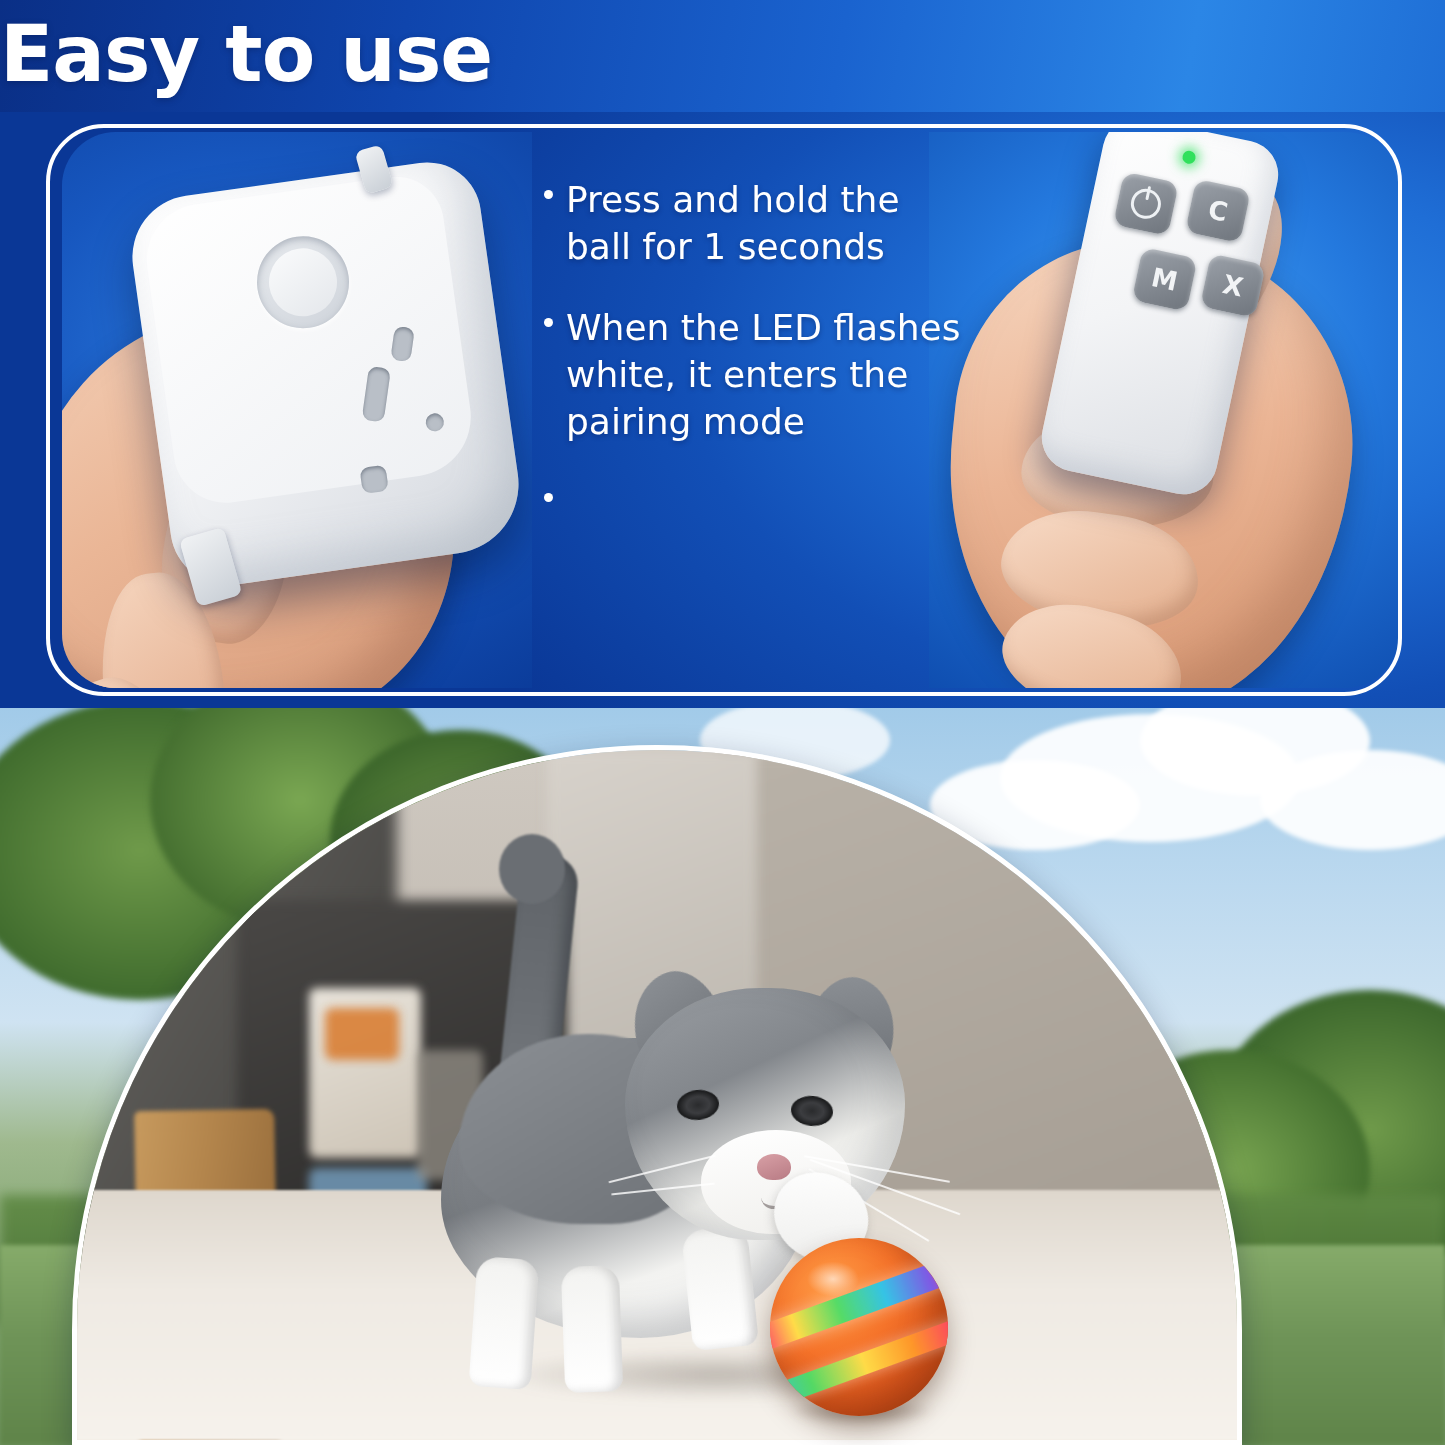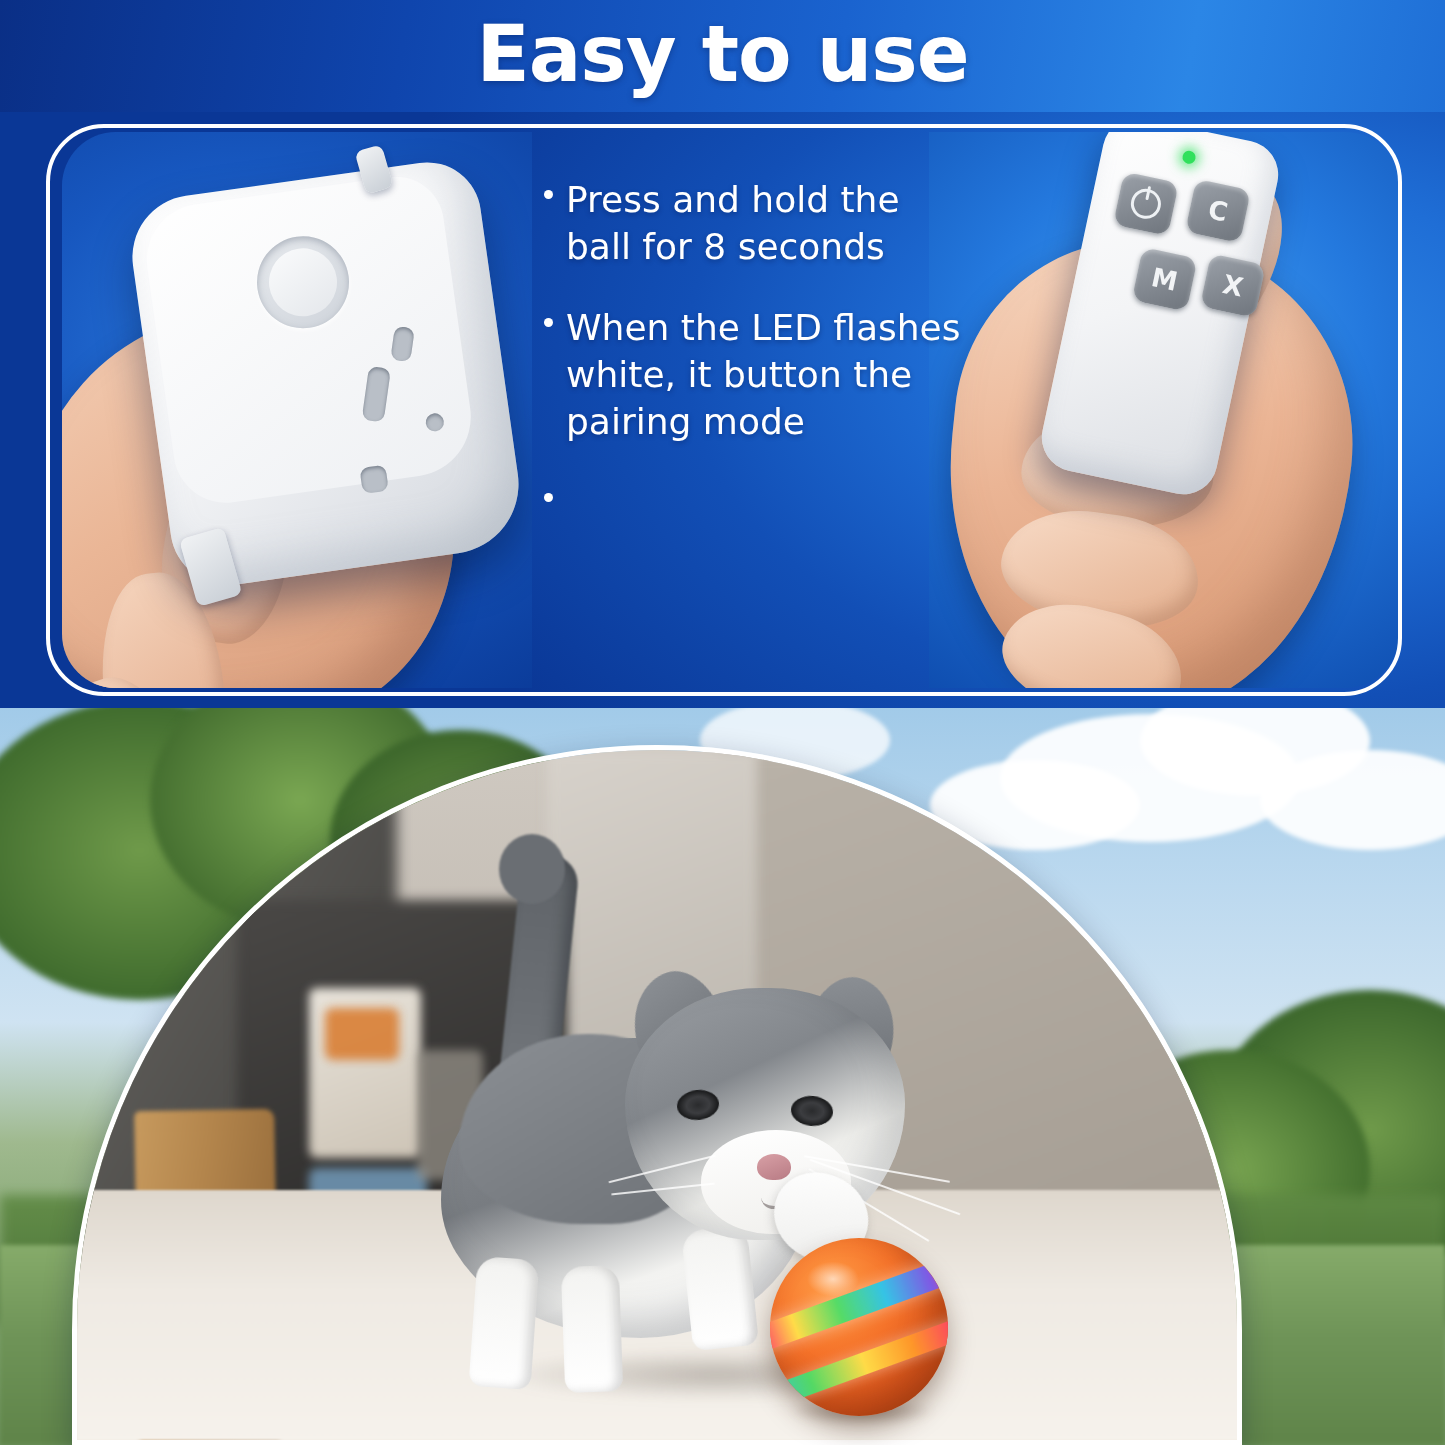--- a/index.html
+++ b/index.html
@@ -11,21 +11,21 @@
   .stage{position:absolute;inset:0;width:1445px;height:1445px;overflow:hidden;}
 
   
   .header{
     position:absolute;left:0;top:0;width:1445px;height:112px;
     background:linear-gradient(100deg,#0a2f86 0%,#0f45ad 28%,#1a63cf 58%,#2b86e6 82%,#1f6fd6 100%);
     z-index:30;
   }
   .header-title{
     position:absolute;left:0;right:0;top:2px;
-    text-align:center;color:#ffffff;
+    color:#ffffff;
     font-family:"DejaVu Sans", sans-serif;
     font-weight:bold;font-size:78px;letter-spacing:-1px;line-height:104px;
     text-shadow:0 2px 6px rgba(0,20,70,.35);
   }
 
   
   .top-panel{
     position:absolute;left:0;top:104px;width:1445px;height:604px;
     background:
       radial-gradient(900px 560px at 86% 42%, #2f8ae8 0%, #1f6ed6 32%, #124fb6 62%, #0a3796 100%),
@@ -435,26 +435,26 @@
     </div>
     <div class="r-thumb"></div>
   </div>
 
   <div class="top-frame"></div>
 
   <div class="bullets">
     <div class="bullet">
       <span class="dot"></span>
       <span class="txt">Press and hold the
-ball for 8 seconds</span>
+ball for 1 seconds</span>
     </div>
     <div class="bullet">
       <span class="dot"></span>
       <span class="txt">When the LED flashes
-white, it button the
+white, it enters the
 pairing mode</span>
     </div>
     <div class="bullet">
       <span class="dot"></span>
     </div>
   </div>
 
   <div class="header">
     <div class="header-title">Easy to use</div>
   </div>

